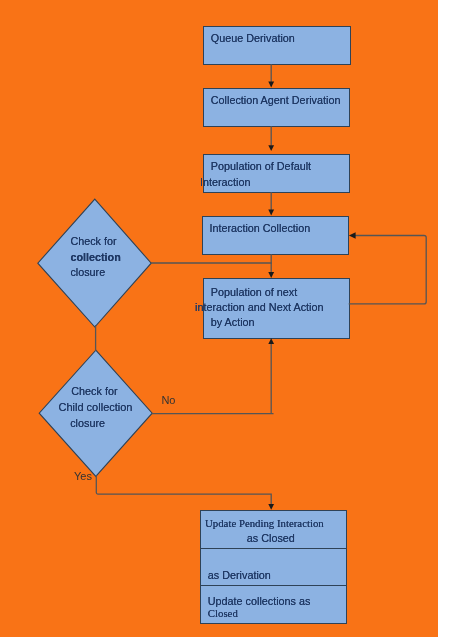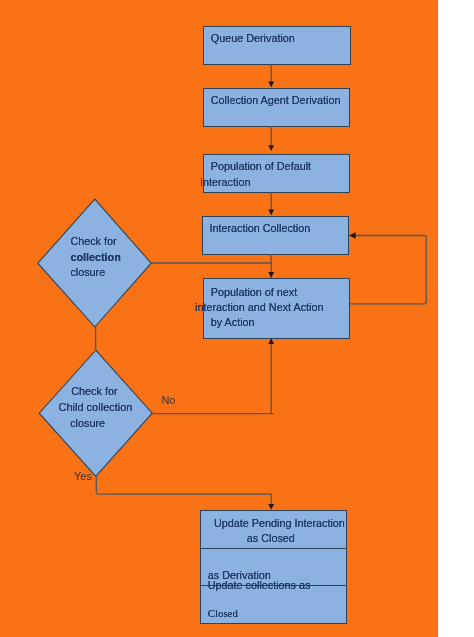--- a/index.html
+++ b/index.html
@@ -68,21 +68,21 @@
   <div class="nodetext" style="left:209.4px;top:221.4px;">Interaction Collection</div>
   <div class="nodetext" style="left:210.8px;top:285.1px;">Population of next</div>
   <div class="nodetext" style="left:195px;top:300.1px;text-align:right;">interaction and Next Action</div>
   <div class="nodetext" style="left:210.8px;top:315.1px;">by Action</div>
   <div class="nodetext" style="left:70.4px;top:234.4px;">Check for</div>
   <div class="nodetext" style="left:70.4px;top:249.5px;font-weight:bold;">collection</div>
   <div class="nodetext" style="left:70.4px;top:264.5px;">closure</div>
   <div class="nodetext" style="left:71.3px;top:384.1px;">Check for</div>
   <div class="nodetext" style="left:58.5px;top:399.7px;font-size:11px;">Child collection</div>
   <div class="nodetext" style="left:70.2px;top:416.2px;">closure</div>
-  <div class="nodetext" style="left:214px;top:515.8px;">Update Pending Interaction</div>
+  <div class="nodetext" style="left:205px;top:515.8px;font-family:Liberation Serif, serif;">Update Pending Interaction</div>
   <div class="nodetext" style="left:207.8px;top:530.9px;margin-left:39px;">as Closed</div>
   <div class="nodetext" style="left:207.8px;top:567.8px;">as Derivation</div>
-  <div class="nodetext" style="left:207.8px;top:578px;text-align:center;">Update collections as</div>
+  <div class="nodetext" style="left:207.8px;top:594px;text-align:center;">Update collections as</div>
   <div class="nodetext" style="left:207.8px;top:605.5px;font-family:Liberation Serif, serif;">Closed</div>
 
   <div class="edgelabel" style="left:161.4px;top:394.4px;text-align:center;">No</div>
   <div class="edgelabel" style="left:74px;top:454.6px;margin-top:15px;">Yes</div>
 </div>
 
 </body></html>

